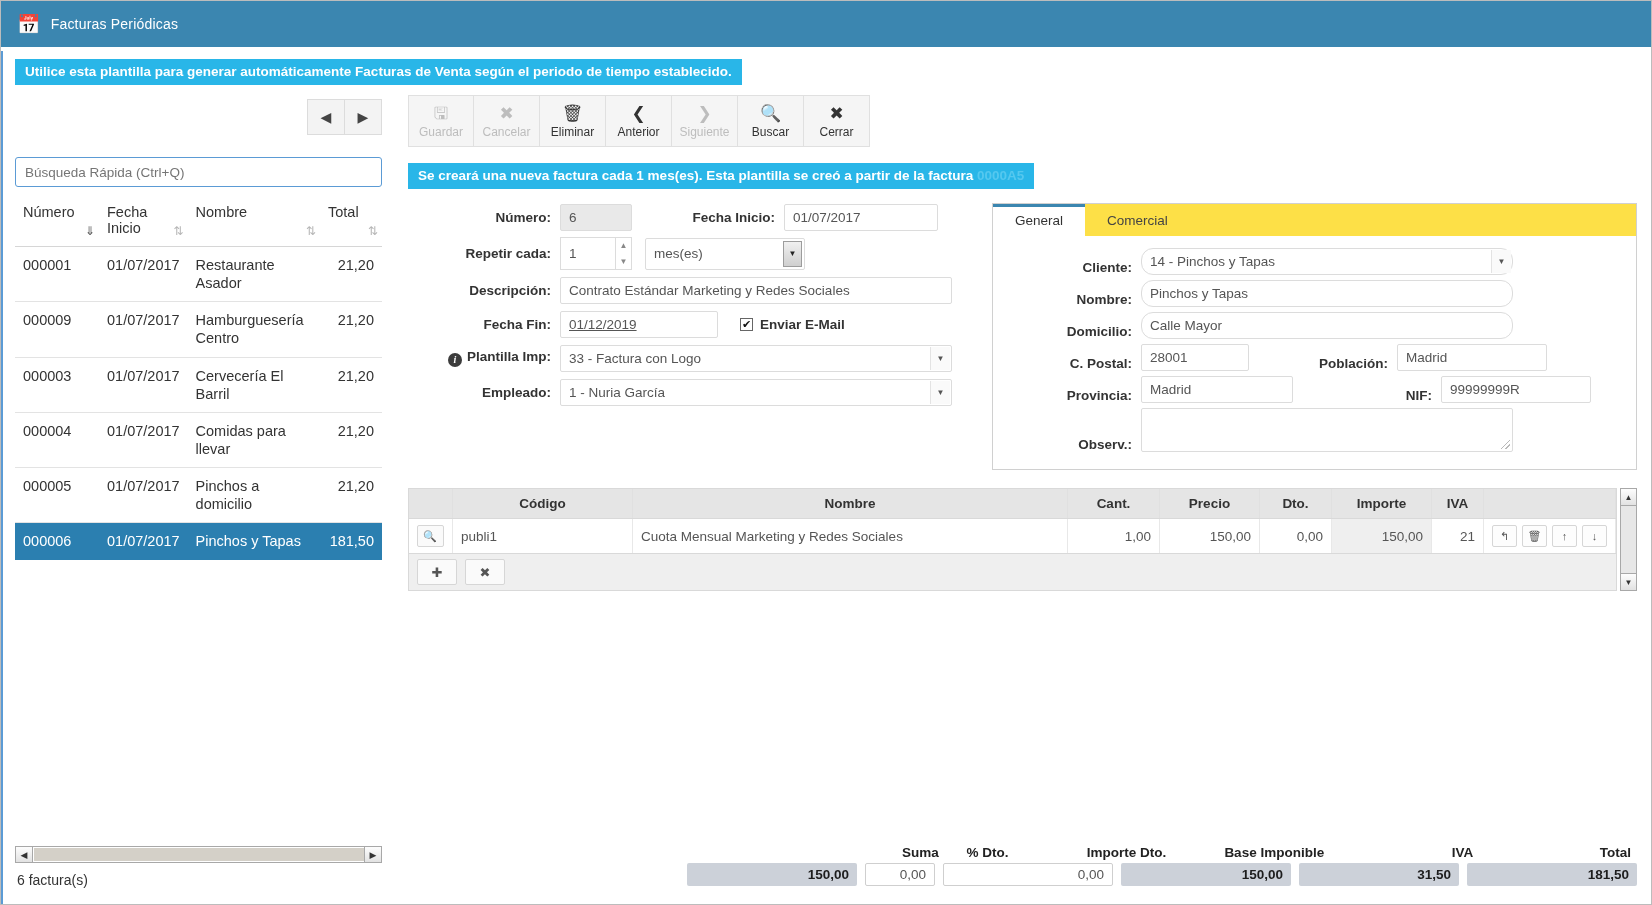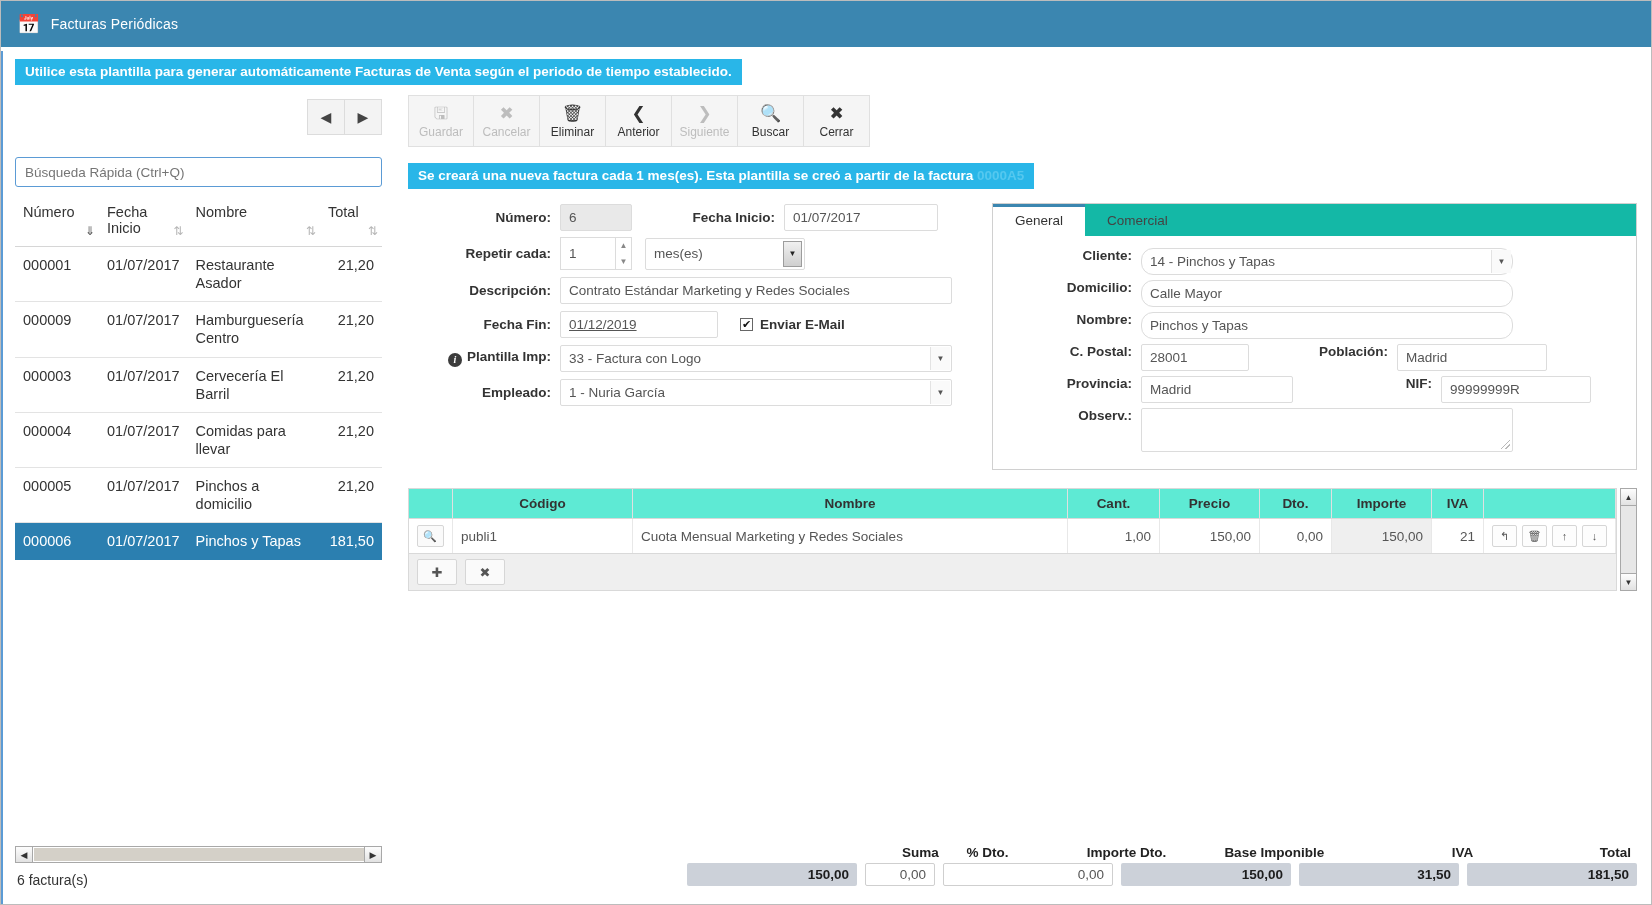--- a/index.html
+++ b/index.html
@@ -168,27 +168,27 @@
   .chk-wrap { display:flex; align-items:center; gap:7px; margin-left:22px; }
   .chk {
     width:13px; height:13px; border:1px solid #666; background:#fff;
     display:flex; align-items:center; justify-content:center;
     font-size:11px; color:#111; line-height:1;
   }
   .chk-lbl { font-weight:bold; font-size:13.5px; }
 
   
   .card { flex:1; min-width:0; border:1px solid #d0d0d0; background:#fff; }
-  .tabs { display:flex; background:#14b8a6; }
+  .tabs { display:flex; background:#fde047; }
   .tab {
     padding:9px 22px 8px 22px; font-size:13.5px; color:#444; cursor:pointer;
   }
   .tab.active { background:#fff; border-top:3px solid #3b86b0; padding-top:6px; color:#333; }
   .card-body { padding:12px 14px 12px 0; }
-  .crow { display:flex; align-items:flex-start; margin-bottom:5px; }
+  .crow { display:flex; align-items:flex-end; margin-bottom:5px; }
   .clabel { width:148px; flex:none; text-align:right; padding-right:9px; font-weight:bold; font-size:13.5px; }
   .c-full { width:372px;border-radius:12px; }
   .c-mid { width:108px; }
   .c-prov { width:152px; }
   .c-pob { width:150px; }
   .c-nif { width:150px; }
   .obs {
     width:372px; height:44px; border:1px solid #dcdcdc; background:#fff;
     position:relative; border-radius:2px;
   }
@@ -197,21 +197,21 @@
     background:
       linear-gradient(135deg, transparent 45%, #b9b9b9 45%, #b9b9b9 55%, transparent 55%),
       linear-gradient(135deg, transparent 70%, #b9b9b9 70%, #b9b9b9 80%, transparent 80%);
   }
 
   
   .items-wrap { display:flex; margin-top:18px; }
   .items { flex:1; min-width:0; border:1px solid #d9d9d9; border-bottom:none; }
   .itable { width:100%; border-collapse:collapse; font-size:13.5px; }
   .itable th {
-    background:#5eead4; font-weight:bold; color:#333; font-size:13.5px;
+    background:#e5e5e5; font-weight:bold; color:#333; font-size:13.5px;
     padding:7px 8px; border-right:1px solid #e0e0e0; border-bottom:1px solid #d9d9d9;
     text-align:center;
   }
   .itable td {
     padding:6px 8px; border-right:1px solid #e8e8e8; border-bottom:1px solid #d9d9d9;
     color:#555; background:#fff; height:34px;
   }
   .itable td.gray { background:#efefef; text-align:right; }
   .itable td.r { text-align:right; }
   .magbtn {
@@ -462,26 +462,26 @@
           </div>
           <div class="card-body">
             <div class="crow">
               <div class="clabel">Cliente:</div>
               <div class="sel c-full">
                 <span>14 - Pinchos y Tapas</span>
                 <span class="caret-flat">▼</span>
               </div>
             </div>
             <div class="crow">
+              <div class="clabel">Nombre:</div>
+              <div class="inp c-full">Pinchos y Tapas</div>
+            </div>
+            <div class="crow">
               <div class="clabel">Domicilio:</div>
               <div class="inp c-full">Calle Mayor</div>
-            </div>
-            <div class="crow">
-              <div class="clabel">Nombre:</div>
-              <div class="inp c-full">Pinchos y Tapas</div>
             </div>
             <div class="crow">
               <div class="clabel">C. Postal:</div>
               <div class="inp c-mid">28001</div>
               <div class="clabel">Población:</div>
               <div class="inp c-pob">Madrid</div>
             </div>
             <div class="crow">
               <div class="clabel">Provincia:</div>
               <div class="inp c-prov">Madrid</div>

